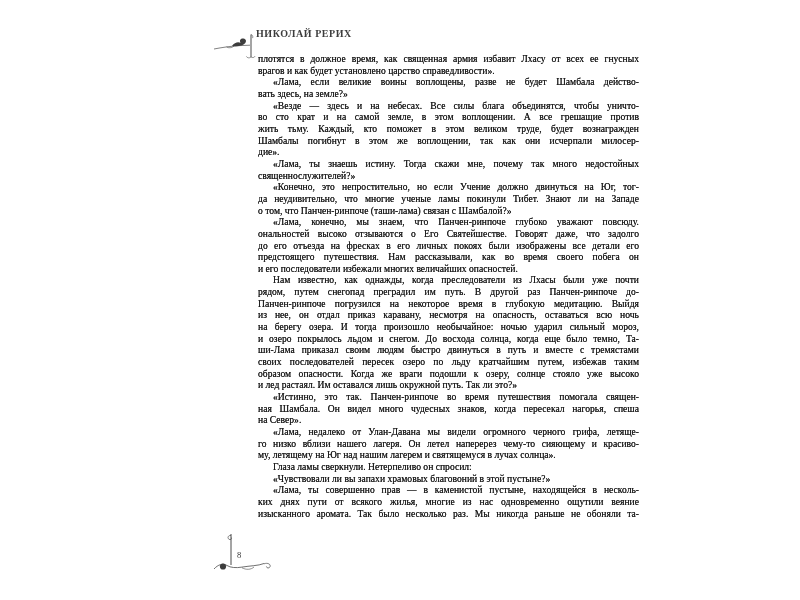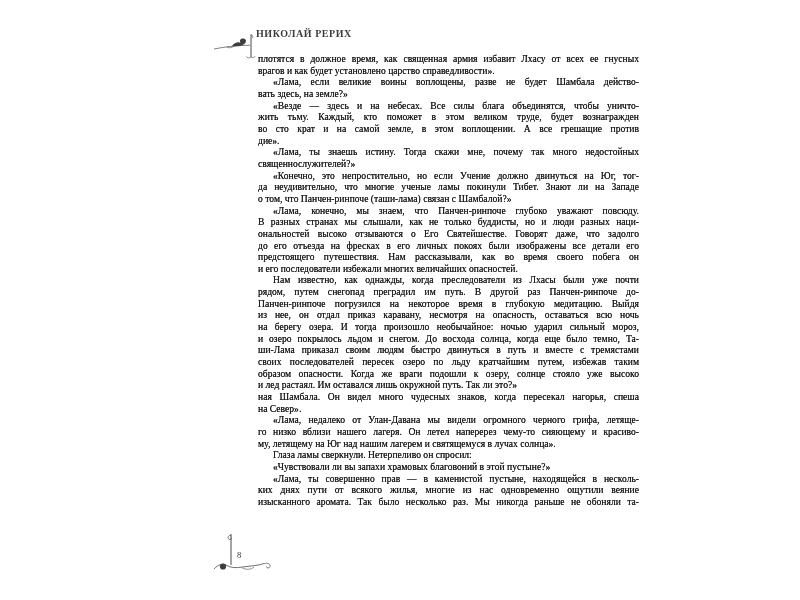--- a/index.html
+++ b/index.html
@@ -86,44 +86,45 @@
     </svg>
   </span>
   <div class="running-head">НИКОЛАЙ РЕРИХ</div>
 
   <div class="body-text">
       <div class="line">плотятся в должное время, как священная армия избавит Лхасу от всех ее гнусных</div>
       <div class="line end">врагов и как будет установлено царство справедливости».</div>
       <div class="line ind">«Лама, если великие воины воплощены, разве не будет Шамбала действо-</div>
       <div class="line end">вать здесь, на земле?»</div>
       <div class="line ind">«Везде — здесь и на небесах. Все силы блага объединятся, чтобы уничто-</div>
+      <div class="line">во сто крат и на самой земле, в этом воплощении. А все грешащие против</div>
       <div class="line">жить тьму. Каждый, кто поможет в этом великом труде, будет вознагражден</div>
-      <div class="line">во сто крат и на самой земле, в этом воплощении. А все грешащие против</div>
+      <div class="line">Шамбалы погибнут в этом же воплощении, так как они исчерпали милосер-</div>
       <div class="line end">дие».</div>
       <div class="line ind">«Лама, ты знаешь истину. Тогда скажи мне, почему так много недостойных</div>
       <div class="line end">священнослужителей?»</div>
       <div class="line ind">«Конечно, это непростительно, но если Учение должно двинуться на Юг, тог-</div>
       <div class="line">да неудивительно, что многие ученые ламы покинули Тибет. Знают ли на Западе</div>
       <div class="line end">о том, что Панчен-ринпоче (таши-лама) связан с Шамбалой?»</div>
       <div class="line ind">«Лама, конечно, мы знаем, что Панчен-ринпоче глубоко уважают повсюду.</div>
-      <div class="line">В разных странах мы слышали, как не только буддисты, но и люди разных наци-</div>
       <div class="line">ональностей высоко отзываются о Его Святейшестве. Говорят даже, что задолго</div>
       <div class="line">до его отъезда на фресках в его личных покоях были изображены все детали его</div>
       <div class="line">предстоящего путешествия. Нам рассказывали, как во время своего побега он</div>
       <div class="line end">и его последователи избежали многих величайших опасностей.</div>
       <div class="line ind">Нам известно, как однажды, когда преследователи из Лхасы были уже почти</div>
       <div class="line">рядом, путем снегопад преградил им путь. В другой раз Панчен-ринпоче до-</div>
       <div class="line">Панчен-ринпоче погрузился на некоторое время в глубокую медитацию. Выйдя</div>
       <div class="line">из нее, он отдал приказ каравану, несмотря на опасность, оставаться всю ночь</div>
       <div class="line">на берегу озера. И тогда произошло необычайное: ночью ударил сильный мороз,</div>
       <div class="line">и озеро покрылось льдом и снегом. До восхода солнца, когда еще было темно, Та-</div>
       <div class="line">ши-Лама приказал своим людям быстро двинуться в путь и вместе с тремястами</div>
       <div class="line">своих последователей пересек озеро по льду кратчайшим путем, избежав таким</div>
       <div class="line">образом опасности. Когда же враги подошли к озеру, солнце стояло уже высоко</div>
       <div class="line end">и лед растаял. Им оставался лишь окружной путь. Так ли это?»</div>
+      <div class="line ind">«Истинно, это так. Панчен-ринпоче во время путешествия помогала священ-</div>
       <div class="line">ная Шамбала. Он видел много чудесных знаков, когда пересекал нагорья, спеша</div>
       <div class="line end">на Север».</div>
       <div class="line ind">«Лама, недалеко от Улан-Давана мы видели огромного черного грифа, летяще-</div>
       <div class="line">го низко вблизи нашего лагеря. Он летел наперерез чему-то сияющему и красиво-</div>
       <div class="line end">му, летящему на Юг над нашим лагерем и святящемуся в лучах солнца».</div>
       <div class="line end ind">Глаза ламы сверкнули. Нетерпеливо он спросил:</div>
       <div class="line end ind">«Чувствовали ли вы запахи храмовых благовоний в этой пустыне?»</div>
       <div class="line ind">«Лама, ты совершенно прав — в каменистой пустыне, находящейся в несколь-</div>
       <div class="line">ких днях пути от всякого жилья, многие из нас одновременно ощутили веяние</div>
       <div class="line">изысканного аромата. Так было несколько раз. Мы никогда раньше не обоняли та-</div>

